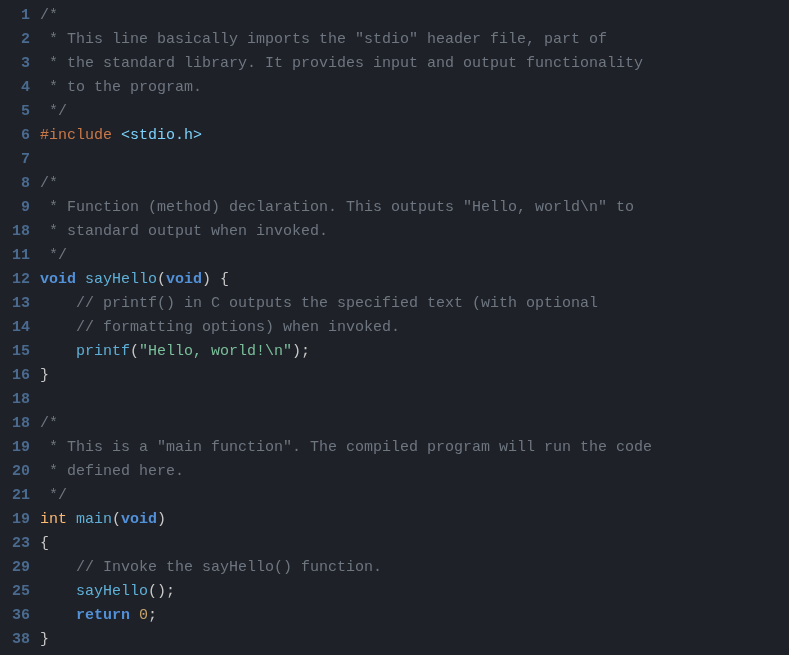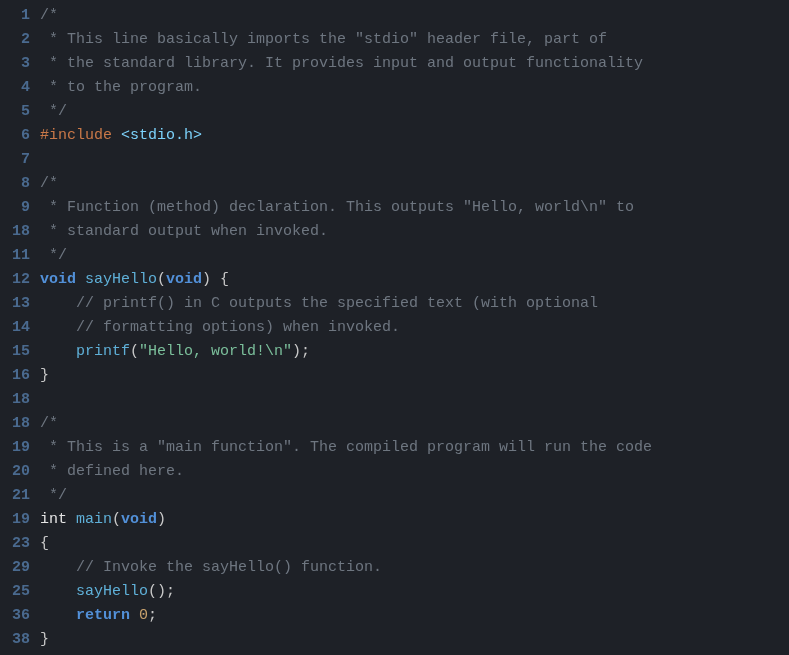--- a/index.html
+++ b/index.html
@@ -30,21 +30,21 @@
   }
   .code {
     flex: 1;
     white-space: pre;
     color: #c8c8c8;
   }
   .tok-comment { color: #6e7680; }
   .tok-preproc { color: #c97848; }
   .tok-include { color: #7dd3fc; }
   .tok-keyword { color: #5290d8; font-weight: bold; }
-  .tok-type    { color: #e5e5e5; margin-top: 8px; }
+  .tok-type    { color: #fdba74; margin-top: 8px; }
   .tok-func    { color: #5fb0d8; }
   .tok-string  { color: #7bbf9b; }
   .tok-number  { color: #c9a26d; }
   .tok-punct   { color: #c8c8c8; }
   .line { height: 24px; }
 </style>
 </head>
 <body>
 
 <div class="editor">

